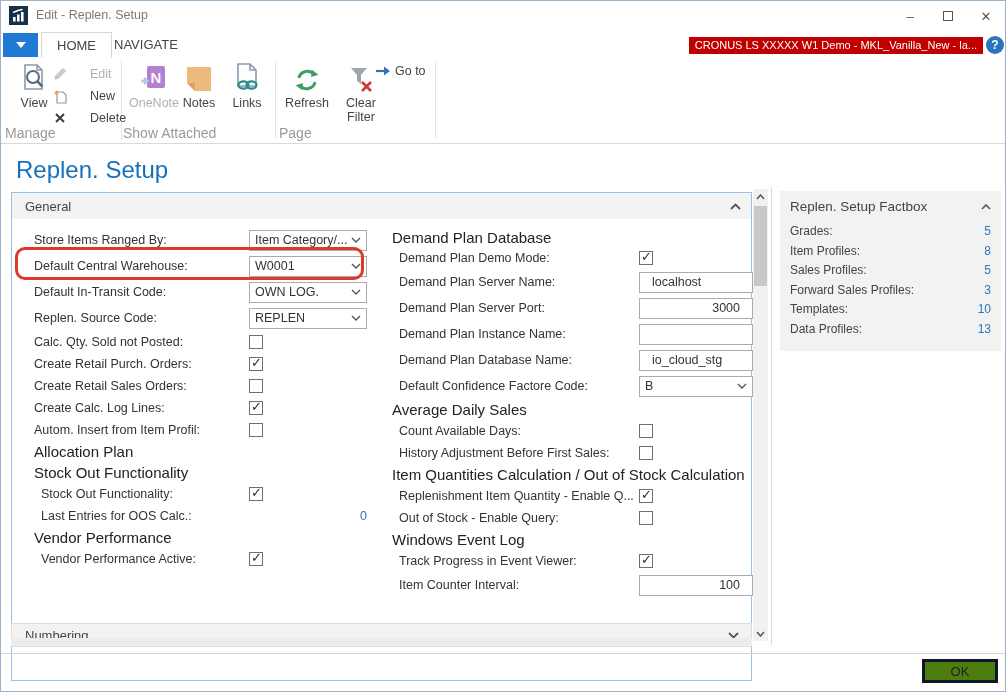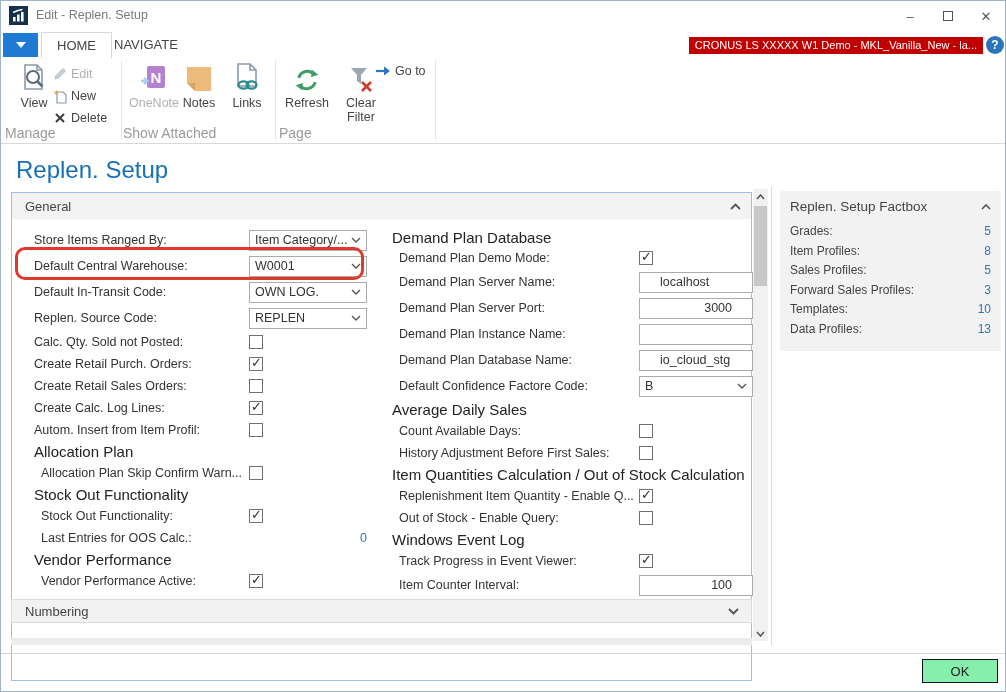--- a/index.html
+++ b/index.html
@@ -27,21 +27,21 @@
   
   #ribbon { position:absolute; left:0; top:57px; width:100%; height:86px; background:#fff; border-bottom:1px solid #d9d9d9; }
   .rib-sep { position:absolute; top:3px; width:1px; height:78px; background:#e3e3e3; }
   .rib-group-label { position:absolute; bottom:3px; width:100%; font-size:14px; color:#9a9a9a; }
   .rib-group { position:absolute; top:0; height:86px; }
   .bigbtn { position:absolute; top:3px; width:46px; text-align:center; }
   .bigbtn .ic { height:32px; display:flex; align-items:flex-end; justify-content:center; }
   .bigbtn .cap { font-size:12.5px; color:#444; margin-top:3px; }
   .bigbtn.disabled .cap { color:#b0b0b0; }
   .smallcol { position:absolute; left:46px; top:5px; }
-  .smallbtn { display:flex; align-items:center; height:22px; font-size:12.5px; color:#444; white-space:nowrap; }
+  .smallbtn { display:flex; align-items:center; height:22px; font-size:12.5px; color:#444; white-space:nowrap;gap:19px; }
   .smallbtn .ic { width:17px; height:15px; margin-right:3px; display:flex; align-items:center; justify-content:center; }
   .smallbtn.disabled { color:#b0b0b0; }
   .goto-btn { position:absolute; left:96px; top:6px; display:flex; align-items:center; font-size:12.5px; color:#444; }
 
   
   #page-title { position:absolute; left:15px; top:155px; font-size:24px; color:#1670bb; }
 
   #fasttab { position:absolute; left:10px; top:191px; width:741px; height:489px; border:1px solid #9dc0e2; background:#fff; }
   .fasttab-head { height:26px; background:#f3f3f3; display:flex; align-items:center; padding:0 10px 0 13px; font-size:13px; color:#444; }
   .fasttab-head .sp { flex:1; }
@@ -52,49 +52,49 @@
   .row.rc { height:26px; }  
   .row.rb { height:22px; }  
   .row.rg { height:21px; }  
   .lblL { width:215px; font-size:12.5px; color:#333; white-space:nowrap; overflow:hidden; }
   .lblR { width:247px; font-size:12.5px; color:#333; white-space:nowrap; overflow:hidden; }
   .ind { padding-left:7px; }
   .ghead { font-size:15px; font-weight:normal; color:#222; white-space:nowrap; }
   .combo { width:118px; height:21px; border:1px solid #ababab; background:#fff; display:flex; align-items:center; font-size:12.5px; color:#333; padding-left:5px; }
   .combo .sp { flex:1; }
   .combo svg { margin-right:5px; }
-  .tbox { width:114px; height:21px; border:1px solid #ababab; background:#fff; display:flex; align-items:center; font-size:12.5px; color:#333; padding:0 20px; }
+  .tbox { width:114px; height:21px; border:1px solid #ababab; background:#fff; display:flex; align-items:center; font-size:12.5px; color:#333; padding:0 12px; }
   .tbox.num { justify-content:flex-end; }
   .cb { width:14px; height:14px; border:1px solid #707070; background:#fff; position:relative; }
   .cb.checked::after { content:"✓"; position:absolute; left:1px; top:-3px; font-size:13px; color:#2b2b2b; }
   .val-blue { width:118px; text-align:right; font-size:12.5px; color:#2e76bc; }
 
   #annotation { position:absolute; left:14px; top:246px; width:349px; height:33px; border:3px solid #e0392b; border-radius:10px; pointer-events:none; }
 
-  #numbering { position:absolute; left:10px; top:598px; width:741px; height:24px; background:#f2f2f2; border:1px solid #dcdcdc; display:flex; align-items:center; padding:0 12px 0 13px; font-size:13px; color:#444; }
+  #numbering { position:absolute; left:10px; top:622px; width:741px; height:24px; background:#f2f2f2; border:1px solid #dcdcdc; display:flex; align-items:center; padding:0 12px 0 13px; font-size:13px; color:#444; }
   #numbering .sp { flex:1; }
   #hscroll { position:absolute; left:10px; top:637px; width:741px; height:7px; background:#ececec; }
 
   
   #vscroll { position:absolute; left:752px; top:188px; width:15px; height:452px; background:#f1f1f1; }
   .sc-arrow { position:absolute; left:0; width:15px; height:15px; display:flex; align-items:center; justify-content:center; }
   #sc-thumb { position:absolute; left:1px; top:17px; width:13px; height:80px; background:#c8c8c8; }
 
   
   #fact-sep { position:absolute; left:770px; top:186px; width:1px; height:458px; background:#dcdcdc; }
   #factbox { position:absolute; left:779px; top:190px; width:221px; background:#f2f2f2; padding-bottom:10px; }
   #factbox .fb-head { display:flex; align-items:center; padding:8px 10px 10px 10px; font-size:13.5px; color:#444; }
   #factbox .fb-head .sp { flex:1; }
   .fb-row { display:flex; align-items:flex-start; height:19.5px; padding:0 10px; }
   .fb-row .l { flex:1; font-size:12px; color:#444; }
   .fb-row .v { font-size:12px; color:#2e76bc; }
 
   
   #footer-sep { position:absolute; left:0; top:652px; width:100%; height:1px; background:#d4d4d4; }
-  #ok-btn { position:absolute; left:921px; top:658px; width:76px; height:24px; background:#86efac; border:1px solid #0f172a; font-size:13px; color:#222; display:flex; align-items:center; justify-content:center;text-align:center; }
+  #ok-btn { position:absolute; left:921px; top:658px; width:76px; height:24px; background:#4d7c0f; border:3px solid #0f172a; font-size:13px; color:#222; display:flex; align-items:center; justify-content:center;text-align:center; }
 
   svg { display:block; }
 </style>
 </head>
 <body>
 
 <div id="window">
 
   <div id="titlebar">
     <div id="app-icon">
@@ -310,24 +310,20 @@
         <div class="lblL">Create Calc. Log Lines:</div>
         <div class="cb checked"></div>
       </div>
       <div class="row rb">
         <div class="lblL">Autom. Insert from Item Profil:</div>
         <div class="cb"></div>
       </div>
       <div class="row rg">
         <div class="ghead">Allocation Plan</div>
       </div>
-      <div class="row rb">
-        <div class="lblL ind">Allocation Plan Skip Confirm Warn...</div>
-        <div class="cb"></div>
-      </div>
       <div class="row rg">
         <div class="ghead">Stock Out Functionality</div>
       </div>
       <div class="row rb">
         <div class="lblL ind">Stock Out Functionality:</div>
         <div class="cb checked"></div>
       </div>
       <div class="row rb">
         <div class="lblL ind">Last Entries for OOS Calc.:</div>
         <div class="val-blue">0</div>

